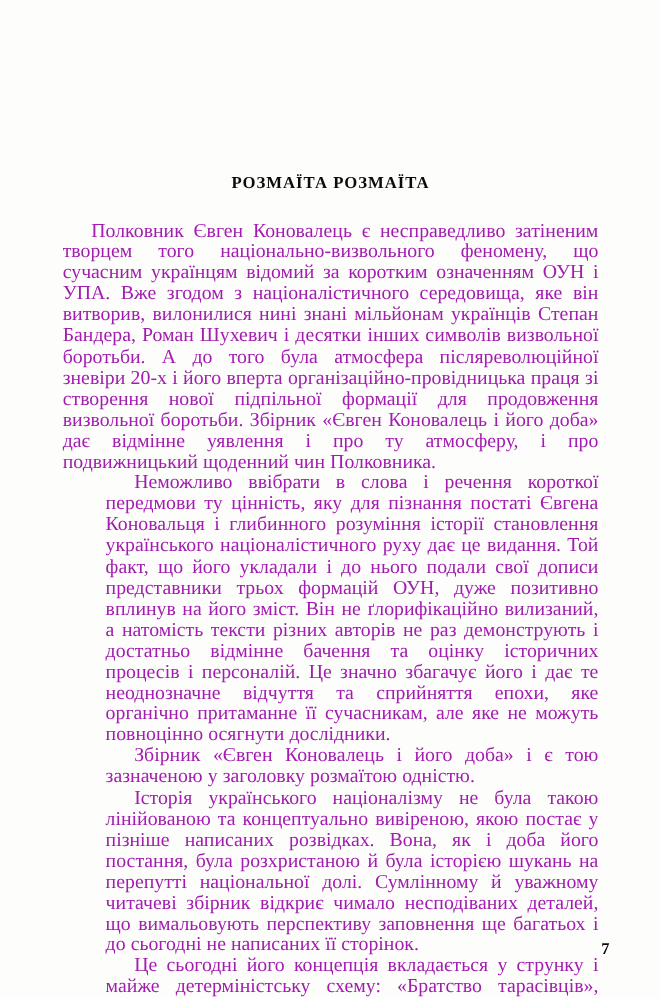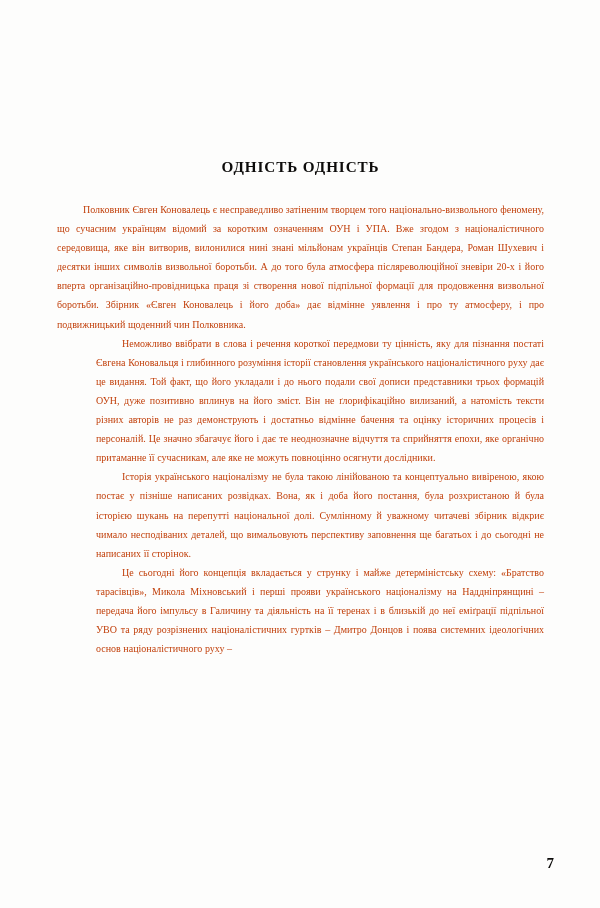--- a/index.html
+++ b/index.html
@@ -38,26 +38,26 @@
     font-weight: bold;
     letter-spacing: 0.9px;
     text-align: center;
     margin: 0 0 24px 0;
     color: #0d0c0b;
     font-family: "Liberation Serif", "DejaVu Serif", serif;
   }
 
   p.body-par {
     margin: 0;
-    font-size: 10px;
+    font-size: 18px;
     line-height: 19.1px;
     text-align: justify;
     text-justify: inter-word;
     text-indent: 26px;
-    color: #c2410c;
+    color: #a21caf;
     hyphens: none;
     word-spacing: 0.1px;
   }
 
   p.body-par + p.body-par {
     margin-top: 0;
     margin-left: 39px;
   }
 
   .page-number {
@@ -70,26 +70,27 @@
     color: #0d0c0b;
   }
 </style>
 </head>
 <body>
 
 <div class="page">
 
   <div class="text-block">
 
-    <h1 class="doc-title">ОДНІСТЬ ОДНІСТЬ</h1>
+    <h1 class="doc-title">РОЗМАЇТА РОЗМАЇТА</h1>
 
     <p class="body-par">Полковник Євген Коновалець є несправедливо затіненим творцем того національно-визвольного феномену, що сучасним українцям відомий за коротким означенням ОУН і УПА. Вже згодом з націоналістичного середовища, яке він витворив, вилонилися нині знані мільйонам українців Степан Бандера, Роман Шухевич і десятки інших символів визвольної боротьби. А до того була атмосфера післяреволюційної зневіри 20-х і його вперта організаційно-провідницька праця зі створення нової підпільної формації для продовження визвольної боротьби. Збірник «Євген Коновалець і його доба» дає відмінне уявлення і про ту атмосферу, і про подвижницький щоденний чин Полковника.</p>
 
     <p class="body-par">Неможливо ввібрати в слова і речення короткої передмови ту цінність, яку для пізнання постаті Євгена Коновальця і глибинного розуміння історії становлення українського націоналістичного руху дає це видання. Той факт, що його укладали і до нього подали свої дописи представники трьох формацій ОУН, дуже позитивно вплинув на його зміст. Він не ґлорифікаційно вилизаний, а натомість тексти різних авторів не раз демонструють і достатньо відмінне бачення та оцінку історичних процесів і персоналій. Це значно збагачує його і дає те неоднозначне відчуття та сприйняття епохи, яке органічно притаманне її сучасникам, але яке не можуть повноцінно осягнути дослідники.</p>
 
+    <p class="body-par">Збірник «Євген Коновалець і його доба» і є тою зазначеною у заголовку розмаїтою одністю.</p>
 
     <p class="body-par">Історія українського націоналізму не була такою лінійованою та концептуально вивіреною, якою постає у пізніше написаних розвідках. Вона, як і доба його постання, була розхристаною й була історією шукань на перепутті національної долі. Сумлінному й уважному читачеві збірник відкриє чимало несподіваних деталей, що вимальовують перспективу заповнення ще багатьох і до сьогодні не написаних її сторінок.</p>
 
     <p class="body-par">Це сьогодні його концепція вкладається у струнку і майже детерміністську схему: «Братство тарасівців», Микола Міхновський і перші прояви українського націоналізму на Наддніпрянщині – передача його імпульсу в Галичину та діяльність на її теренах і в близькій до неї еміґрації підпільної УВО та ряду розрізнених націоналістичних гуртків – Дмитро Донцов і поява системних ідеологічних основ націоналістичного руху –</p>
 
   </div>
 
   <div class="page-number">7</div>
 
 </div>

